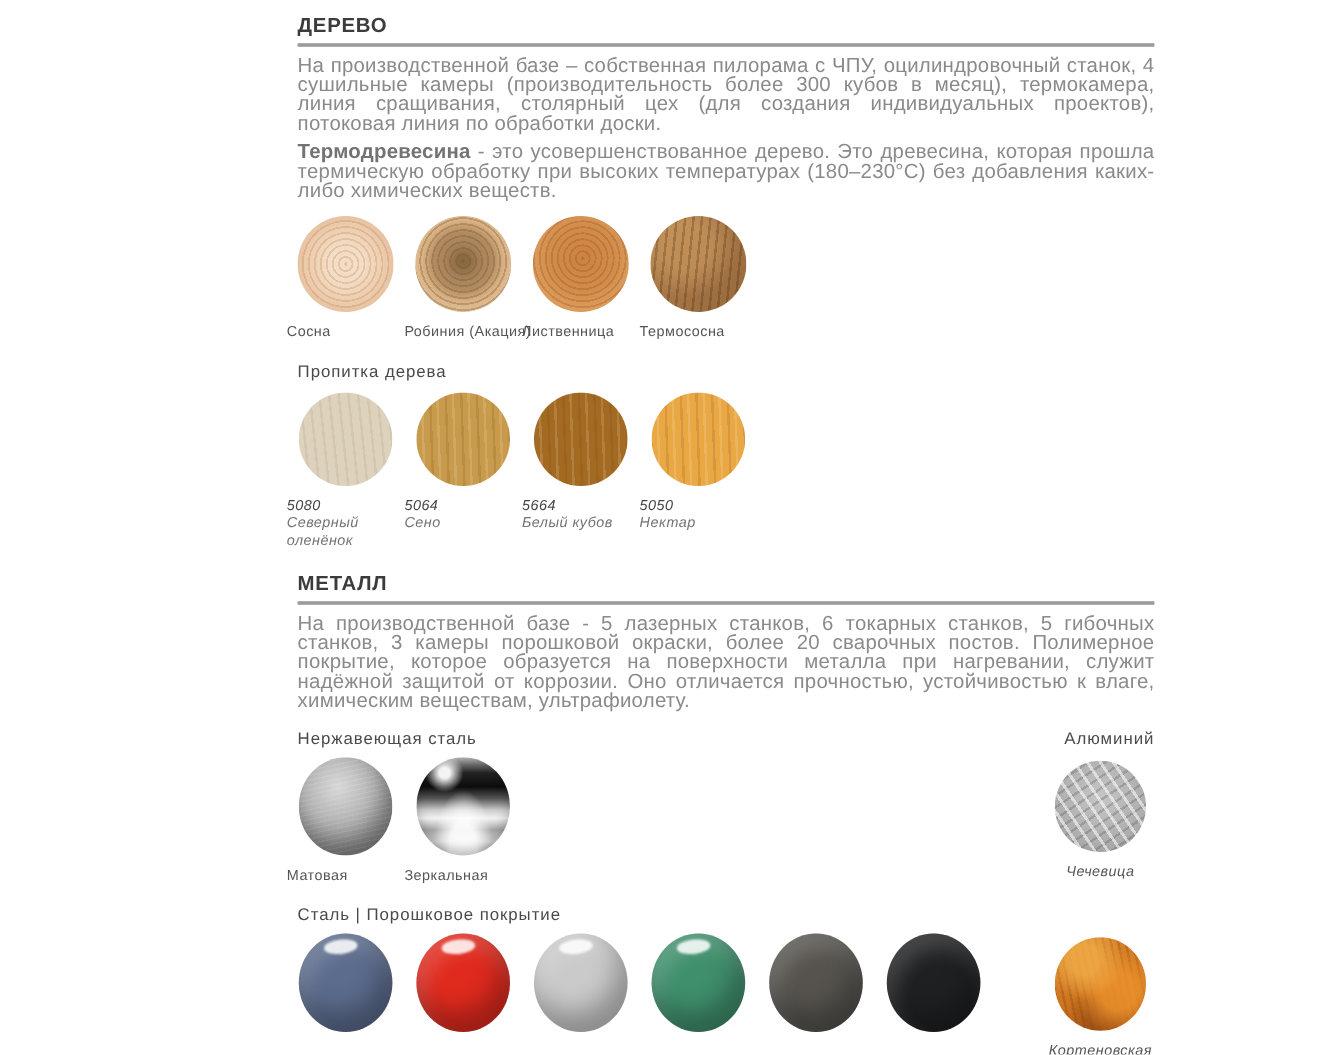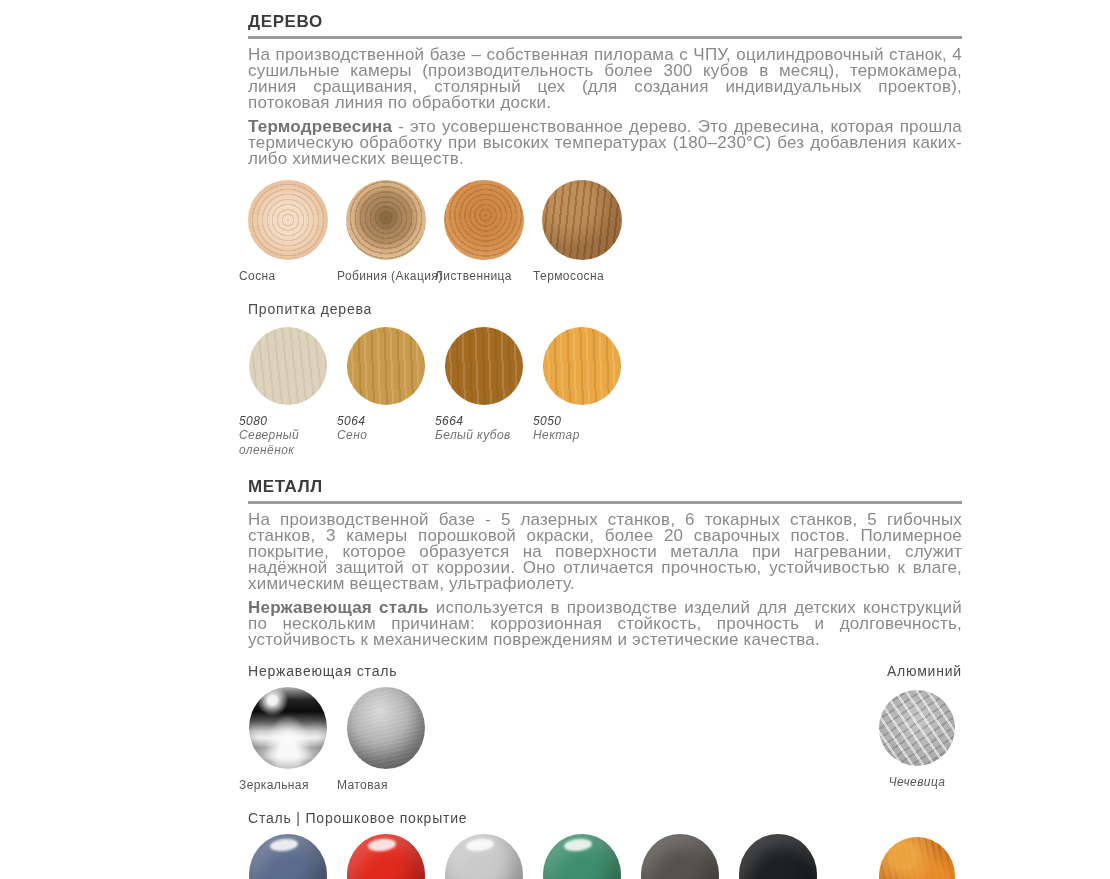--- a/index.html
+++ b/index.html
@@ -186,35 +186,34 @@
           </div>
         </div>
       </div>
     </section>
 
     <section class="mt20">
       <h2 class="sec-title">МЕТАЛЛ</h2>
       <div class="rule"></div>
 
       <p class="body">На производственной базе - 5 лазерных станков, 6 токарных станков, 5 гибочных станков, 3 камеры порошковой окраски, более 20 сварочных постов. Полимерное покрытие, которое образуется на поверхности металла при нагревании, служит надёжной защитой от коррозии. Оно отличается прочностью, устойчивостью к влаге, химическим веществам, ультрафиолету.</p>
-      <p class="body"><b>Нержавеющая сталь</b><span> используется в производстве изделий для детских конструкций по нескольким причинам: коррозионная стойкость, прочность и долговечность, устойчивость к механическим повреждениям и эстетические качества.</span></p>
 
       <div class="head-row mt15">
         <h3 class="sub-title">Нержавеющая сталь</h3>
         <h3 class="sub-title">Алюминий</h3>
       </div>
 
       <div class="row mt8">
         <div class="cell">
+          <div class="sphere sphere-matte"></div>
+          <div class="label">Матовая</div>
+        </div>
+        <div class="cell">
           <div class="sphere sphere-mirror"></div>
           <div class="label">Зеркальная</div>
-        </div>
-        <div class="cell">
-          <div class="sphere sphere-matte"></div>
-          <div class="label">Матовая</div>
         </div>
         <div class="cell-right">
           <div class="alu-plate" style="margin-top:3px;"></div>
           <div class="label">Чечевица</div>
         </div>
       </div>
 
       <h3 class="sub-title mt17">Сталь | Порошковое покрытие</h3>
 
       <div class="row mt8">

